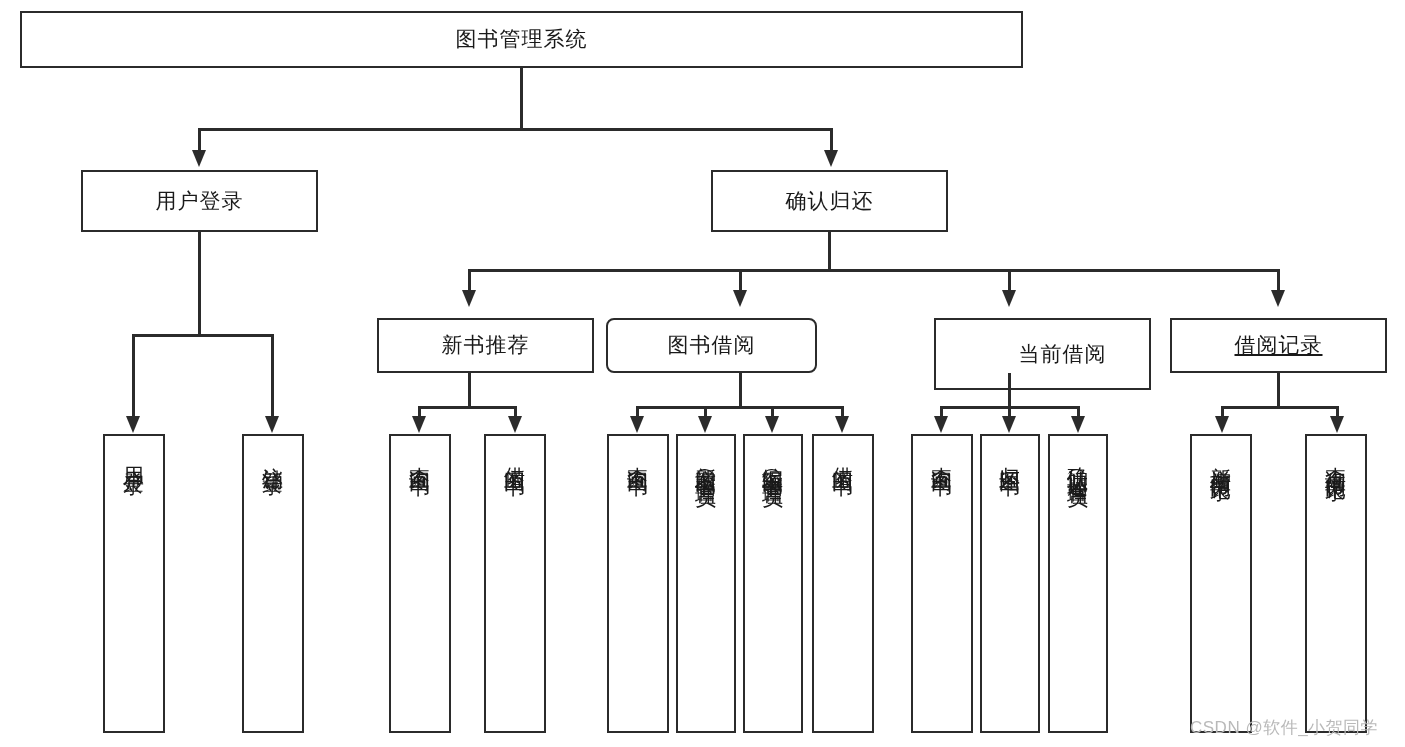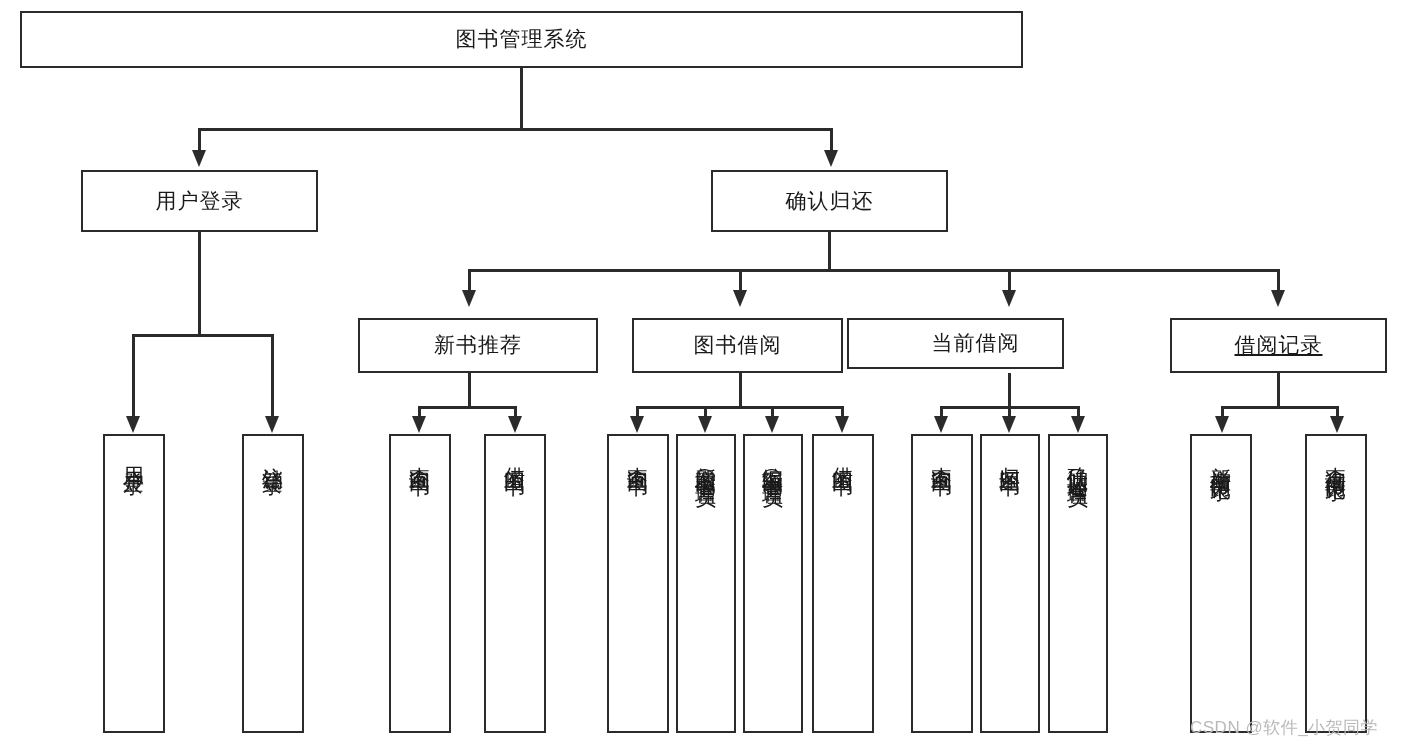--- a/index.html
+++ b/index.html
@@ -106,27 +106,27 @@
   <div class="conn hline" style="left:468px; top:269px; width:812px;"></div>
   <div class="conn vline" style="left:468px; top:269px; height:22px;"></div>
   <div class="arrow" style="left:462px; top:290px;"></div>
   <div class="conn vline" style="left:739px; top:269px; height:22px;"></div>
   <div class="arrow" style="left:733px; top:290px;"></div>
   <div class="conn vline" style="left:1008px; top:269px; height:22px;"></div>
   <div class="arrow" style="left:1002px; top:290px;"></div>
   <div class="conn vline" style="left:1277px; top:269px; height:22px;"></div>
   <div class="arrow" style="left:1271px; top:290px;"></div>
 
-  <div class="node" style="left:358px; top:318px; width:240px; height:55px;align-items:center;">
+  <div class="node" style="left:377px; top:318px; width:217px; height:55px;align-items:center;">
     <span class="label">新书推荐</span>
   </div>
-  <div class="node" style="left:632px; top:318px; width:211px; height:55px;">
+  <div class="node" style="left:606px; top:318px; width:211px; height:55px;border-radius:8px;">
     <span class="label">图书借阅</span>
   </div>
-  <div class="node" style="left:847px; top:318px; width:217px; height:51px;padding-left:40px;">
+  <div class="node" style="left:934px; top:318px; width:217px; height:72px;padding-left:40px;">
     <span class="label">当前借阅</span>
   </div>
   <div class="node" style="left:1170px; top:318px; width:217px; height:55px;text-decoration:underline;">
     <span class="label">借阅记录</span>
   </div>
 
   <div class="conn vline" style="left:468px; top:373px; height:35px;"></div>
   <div class="conn hline" style="left:418px; top:406px; width:98px;"></div>
   <div class="conn vline" style="left:418px; top:406px; height:12px;"></div>
   <div class="arrow" style="left:412px; top:416px;"></div>

